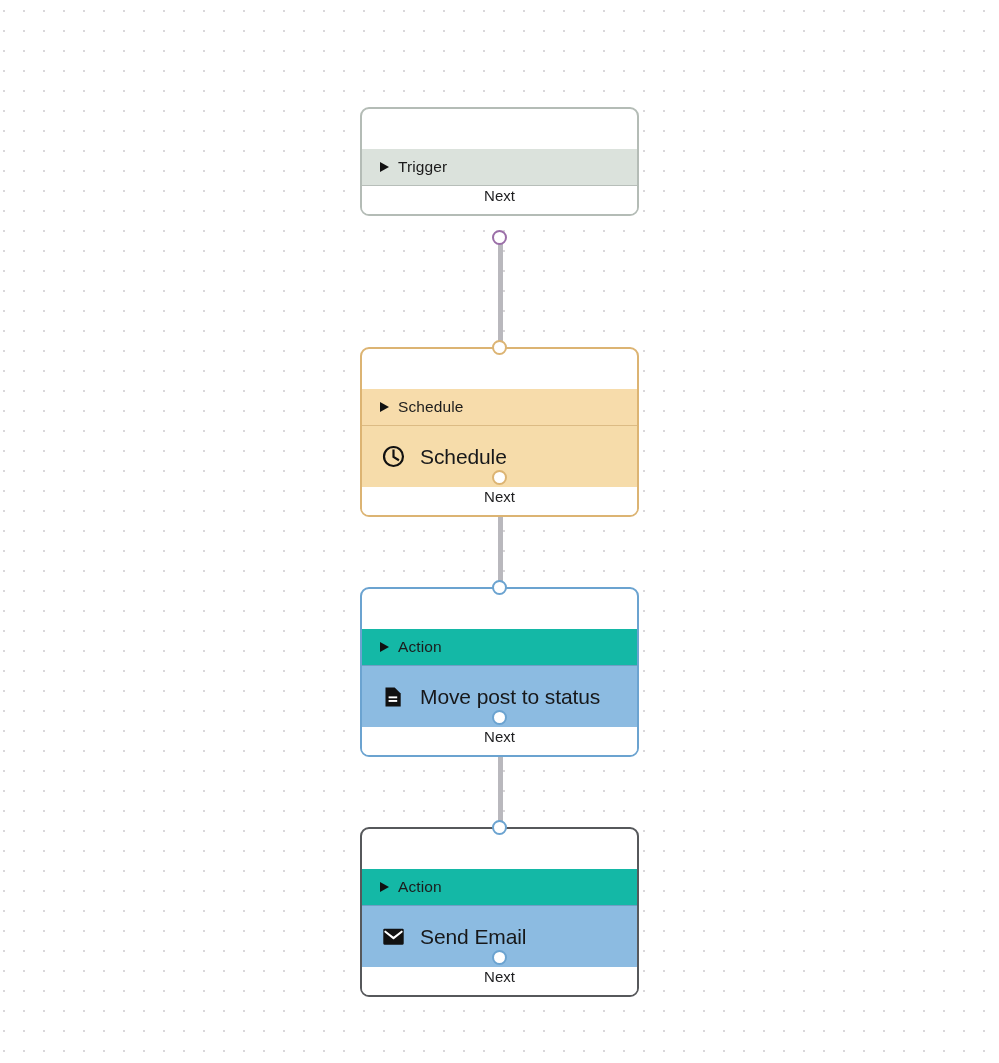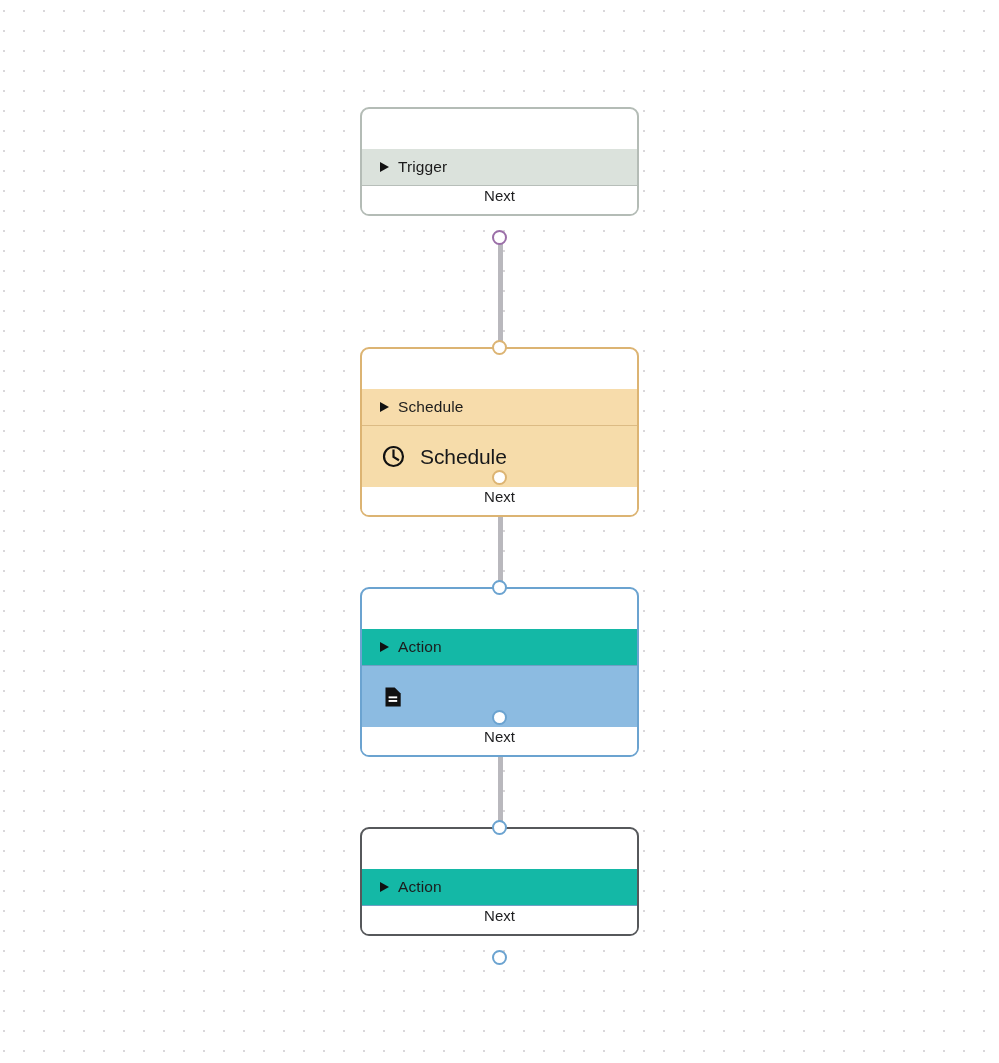--- a/index.html
+++ b/index.html
@@ -212,33 +212,43 @@
         <div class="node-body">
           <span class="node-icon">
             <svg width="24" height="24" viewBox="0 0 24 24">
               <path d="M4.5 2.5h9.2l6 6v13h-15.2z" fill="#111111"></path>
               <path d="M13.7 2.5v6h6z" fill="#ffffff" opacity="0"></path>
               <rect x="7.6" y="11.4" width="8.6" height="1.9" fill="#ffffff"></rect>
               <rect x="7.6" y="15.0" width="8.6" height="1.9" fill="#ffffff"></rect>
               <path d="M13.9 2.5l5.9 6h-5.9z" fill="#ffffff" opacity="0.0"></path>
             </svg>
           </span>
+          <span class="node-title">Move post to status</span>
         </div>
         <div class="node-footer">
           <span class="node-footer-label">Next</span>
         </div>
       </div>
       <div class="port port-in" style="left: 499.5px; top: 579.5px; border-color: rgb(107, 163, 208);"></div>
       <div class="port port-out" style="left: 499.5px; top: 709.5px; border-color: rgb(107, 163, 208);"></div>
       <div class="node action selected" style="left: 360px; top: 827px;">
         <div class="node-header">
           <span class="disclosure-tri"></span>
           <span>Action</span>
         </div>
         <div class="node-divider"></div>
+        <div class="node-body">
+          <span class="node-icon">
+            <svg width="25" height="25" viewBox="0 0 24 24">
+              <rect x="2.2" y="4.6" width="19.6" height="15.2" rx="1.1" fill="#111111"></rect>
+              <path d="M4.2 7.4L12 13.6l7.8-6.2" fill="none" stroke="#ffffff" stroke-width="2.0" stroke-linecap="round" stroke-linejoin="round"></path>
+            </svg>
+          </span>
+          <span class="node-title">Send Email</span>
+        </div>
         <div class="node-footer">
           <span class="node-footer-label">Next</span>
         </div>
       </div>
       <div class="port port-in" style="left: 499.5px; top: 819.5px; border-color: rgb(107, 163, 208);"></div>
       <div class="port port-out" style="left: 499.5px; top: 949.5px; border-color: rgb(107, 163, 208);"></div>
     </div>
 
 </div>
 

